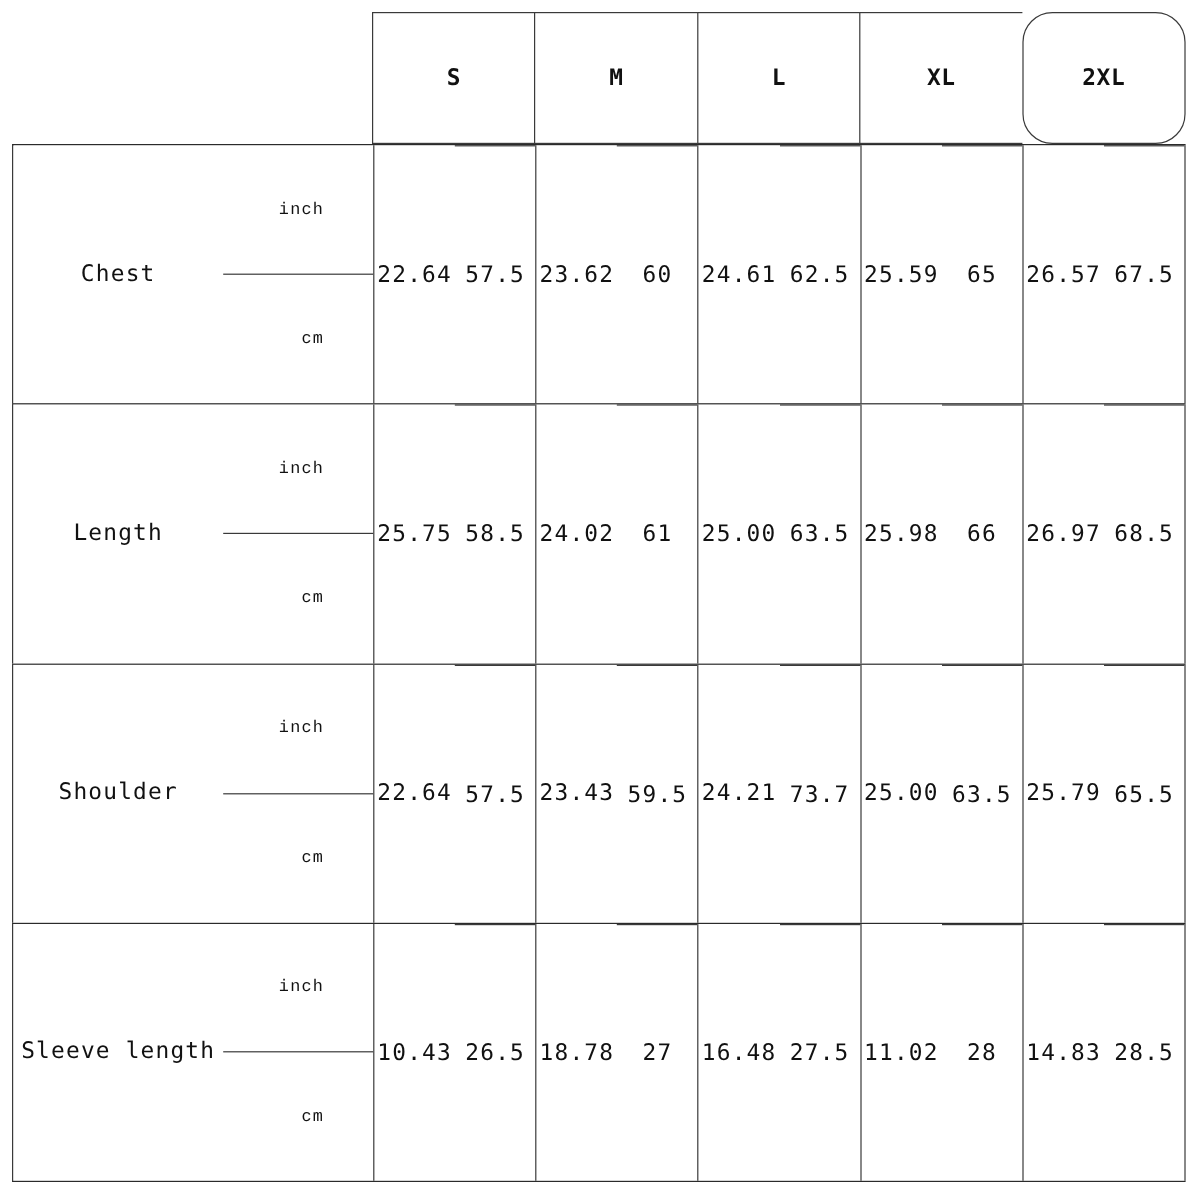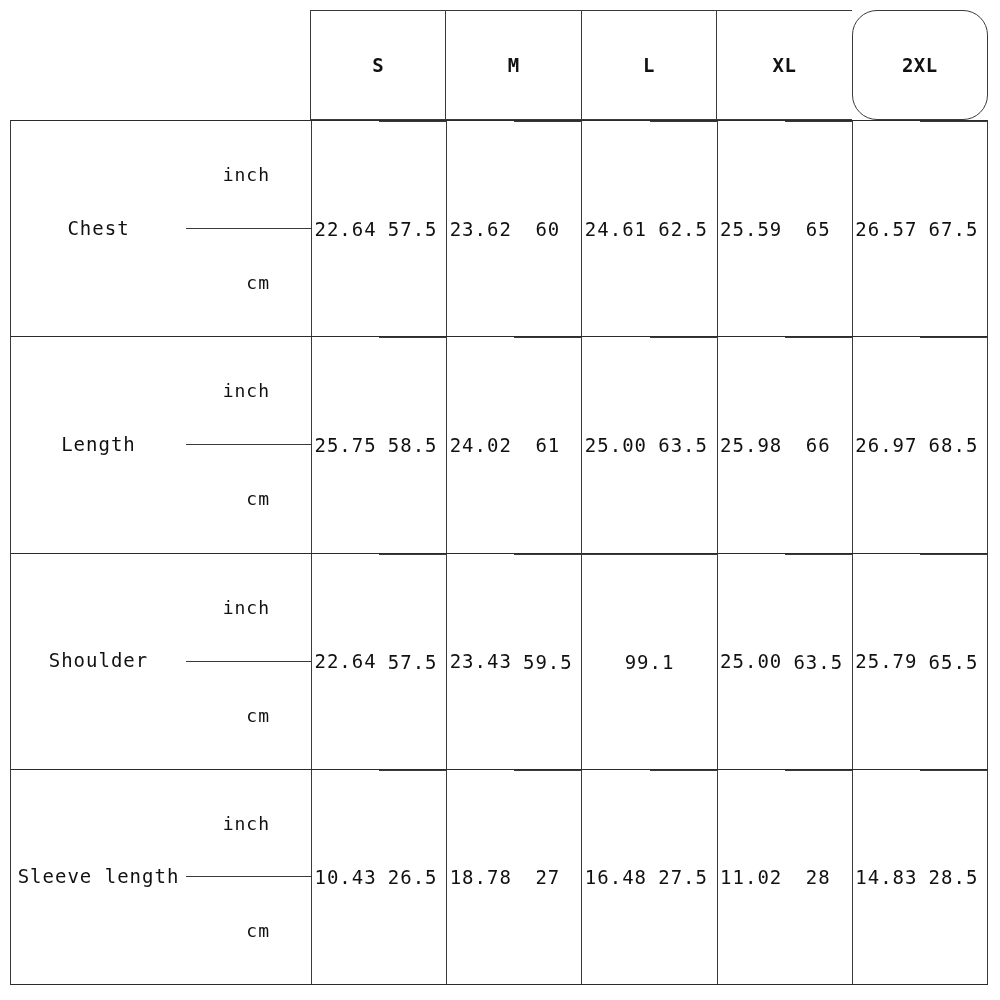--- a/index.html
+++ b/index.html
@@ -132,22 +132,23 @@
     display: flex;
     flex-direction: column;
   }
   .unit-cell {
     flex: 1 1 0;
     display: flex;
     align-items: center;
     justify-content: flex-end;
     padding-right: 41px;
     box-sizing: border-box;
-    font-size: 18px;
+    font-size: 14px;
     letter-spacing: 1px;
+    font-family: Liberation Mono, monospace;
   }
   .unit-cell.bottom {
     border-top: 1.4px solid #3a3a3a;
   }
 
   
   .values {
     flex: 1 1 0;
     display: flex;
   }
@@ -268,21 +269,22 @@
         <div class="values">
           <div class="val-col">
             <div class="val-cell">22.64</div>
             <div class="val-cell bottom">57.5</div>
           </div>
           <div class="val-col">
             <div class="val-cell">23.43</div>
             <div class="val-cell bottom">59.5</div>
           </div>
           <div class="val-col">
-            <div class="val-cell bottom">99.1</div>
+            <div class="val-cell">24.21</div>
+            <div class="val-cell bottom">73.7</div>
           </div>
           <div class="val-col">
             <div class="val-cell">25.00</div>
             <div class="val-cell bottom">63.5</div>
           </div>
           <div class="val-col last">
             <div class="val-cell">25.79</div>
             <div class="val-cell bottom">65.5</div>
           </div>
         </div>

